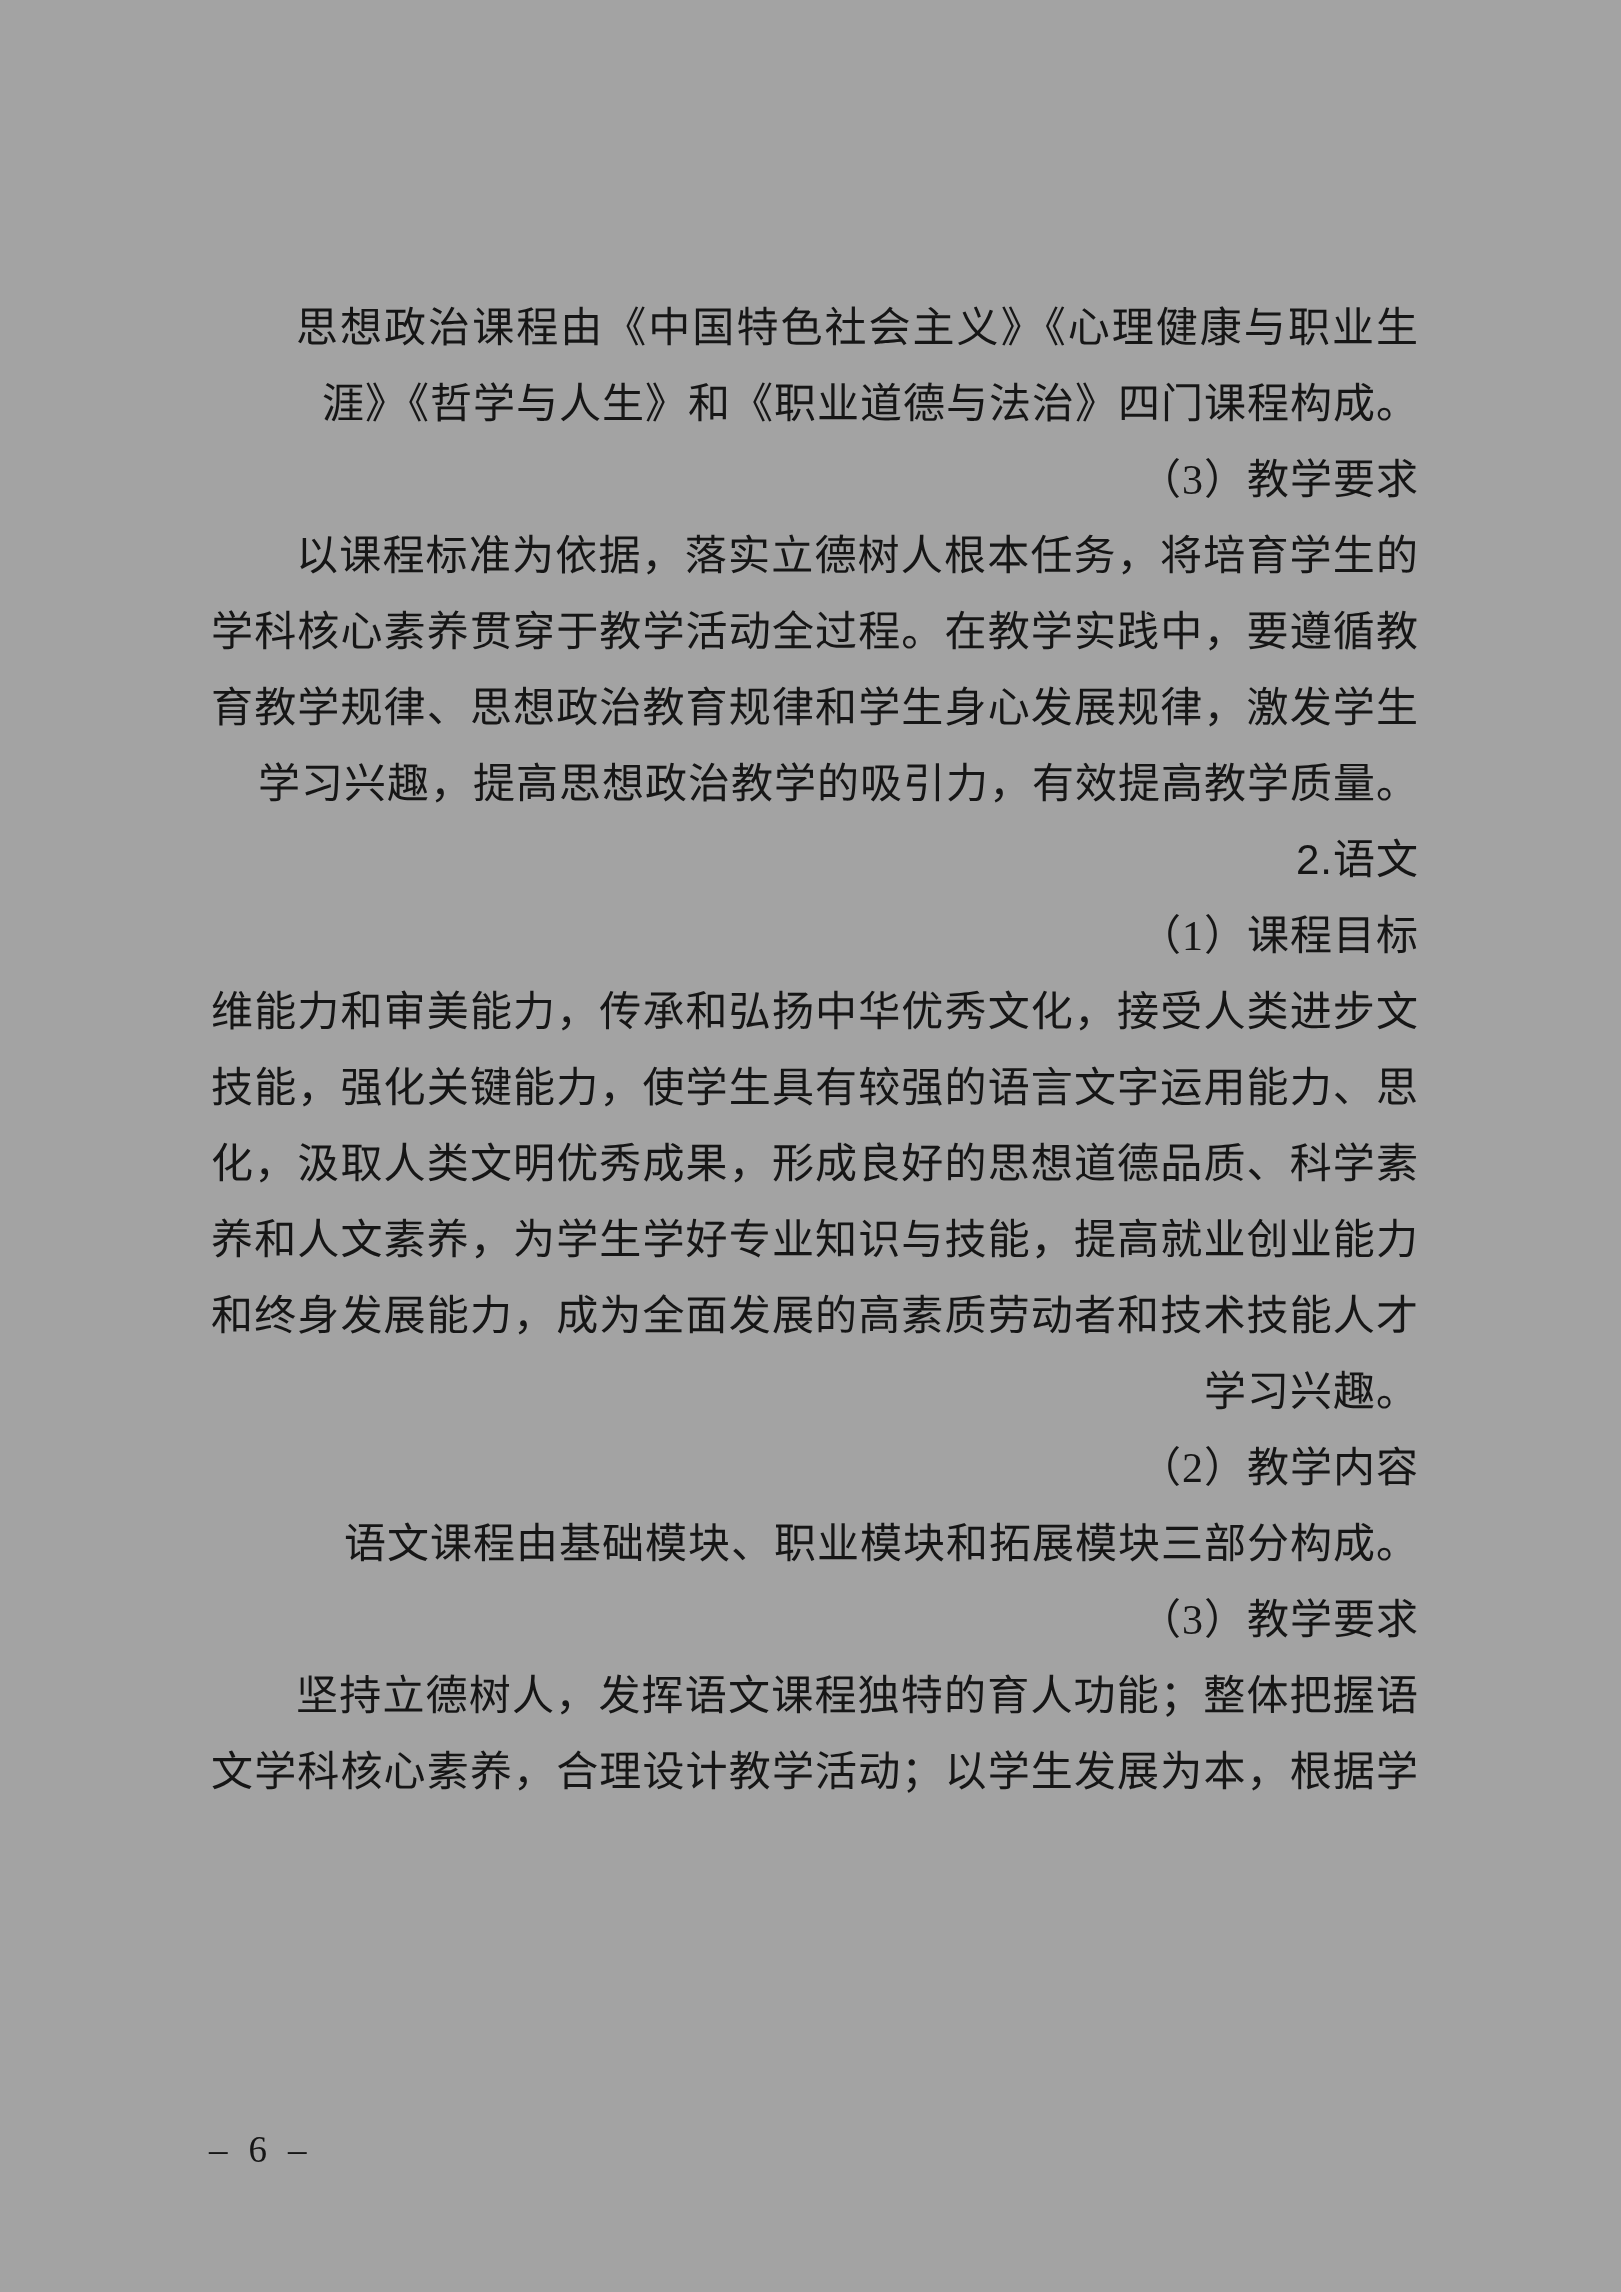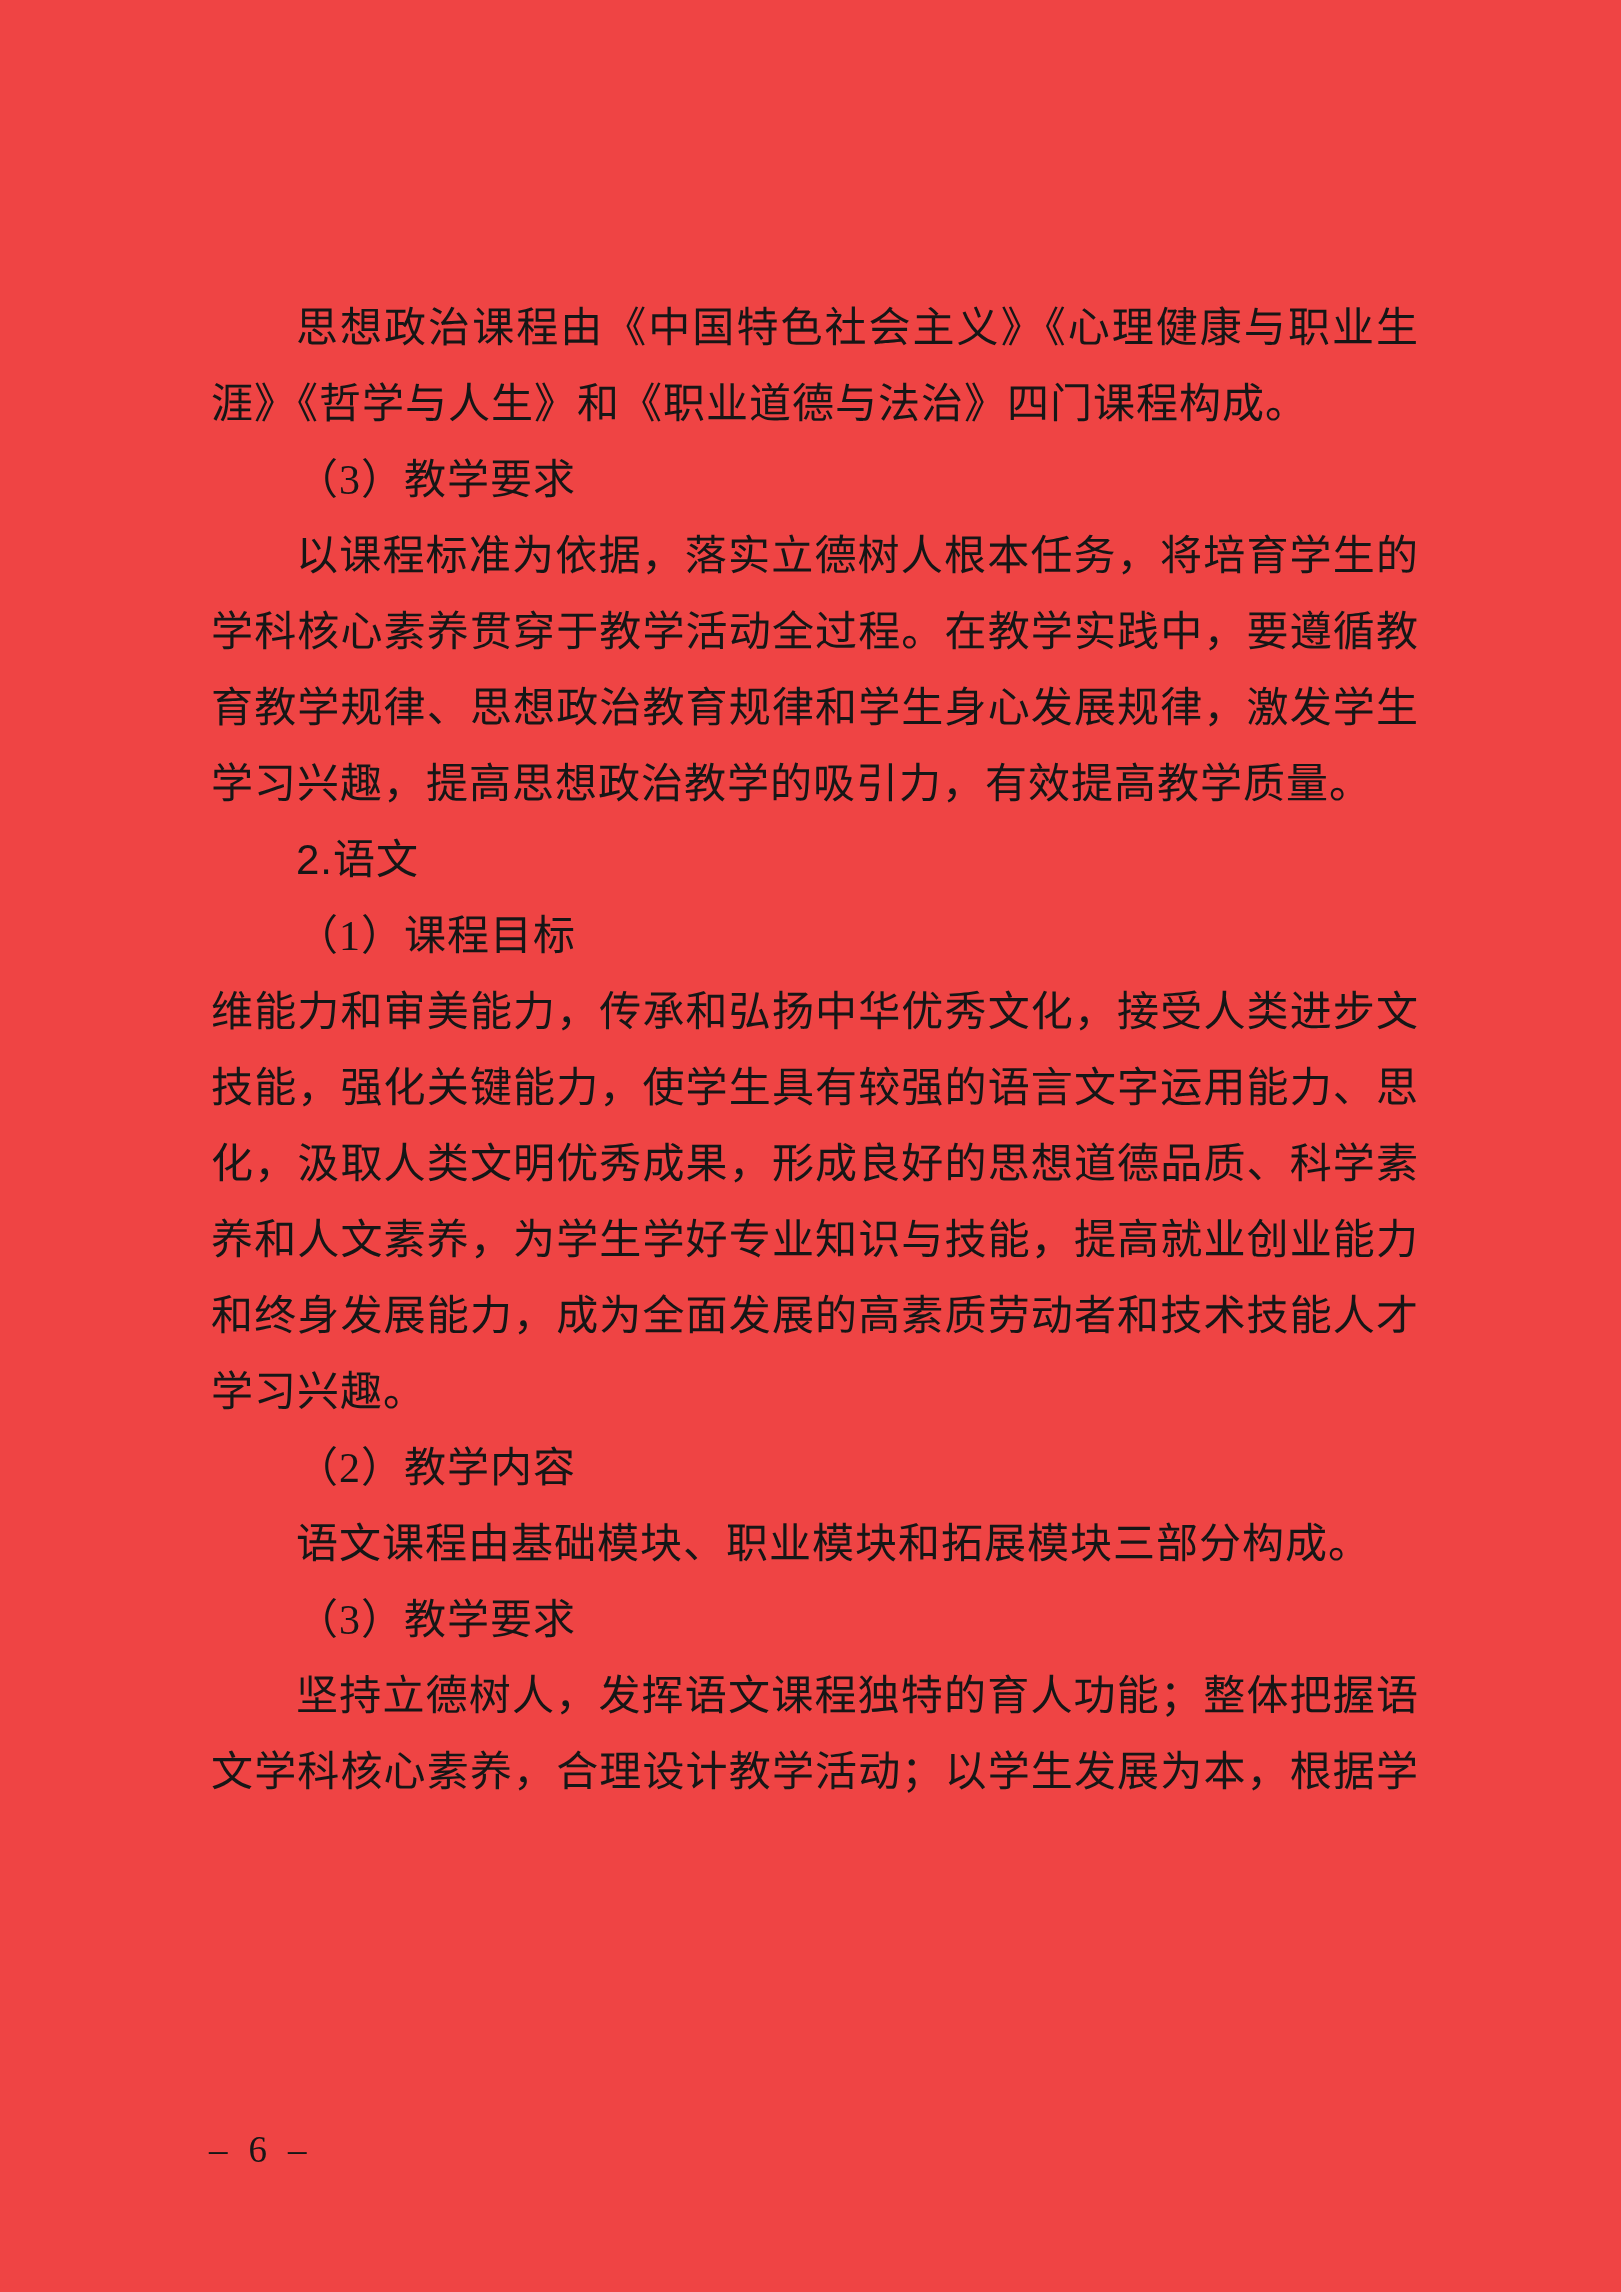--- a/index.html
+++ b/index.html
@@ -11,34 +11,34 @@
     height: 2293px;
     background: #ffffff;
     position: relative;
     overflow: hidden;
     font-family: "Liberation Serif", "DejaVu Serif", serif;
     color: #161616;
   }
   .page {
     position: absolute;
     inset: 0;
-    background: #ef4444;
+    background: #a3a3a3;
   }
   .content {
     position: absolute;
     left: 211px;
     top: 290px;
     width: 1208px;
   }
   .line {
     font-size: 42px;
     line-height: 76px;
     height: 76px;
     letter-spacing: 1px;
-    text-align: left;
+    text-align: right;
     overflow: hidden;
   }
   
   .fill {
     text-align: justify;
     text-align-last: justify;
   }
   
   .indent {
     text-indent: 85px;

